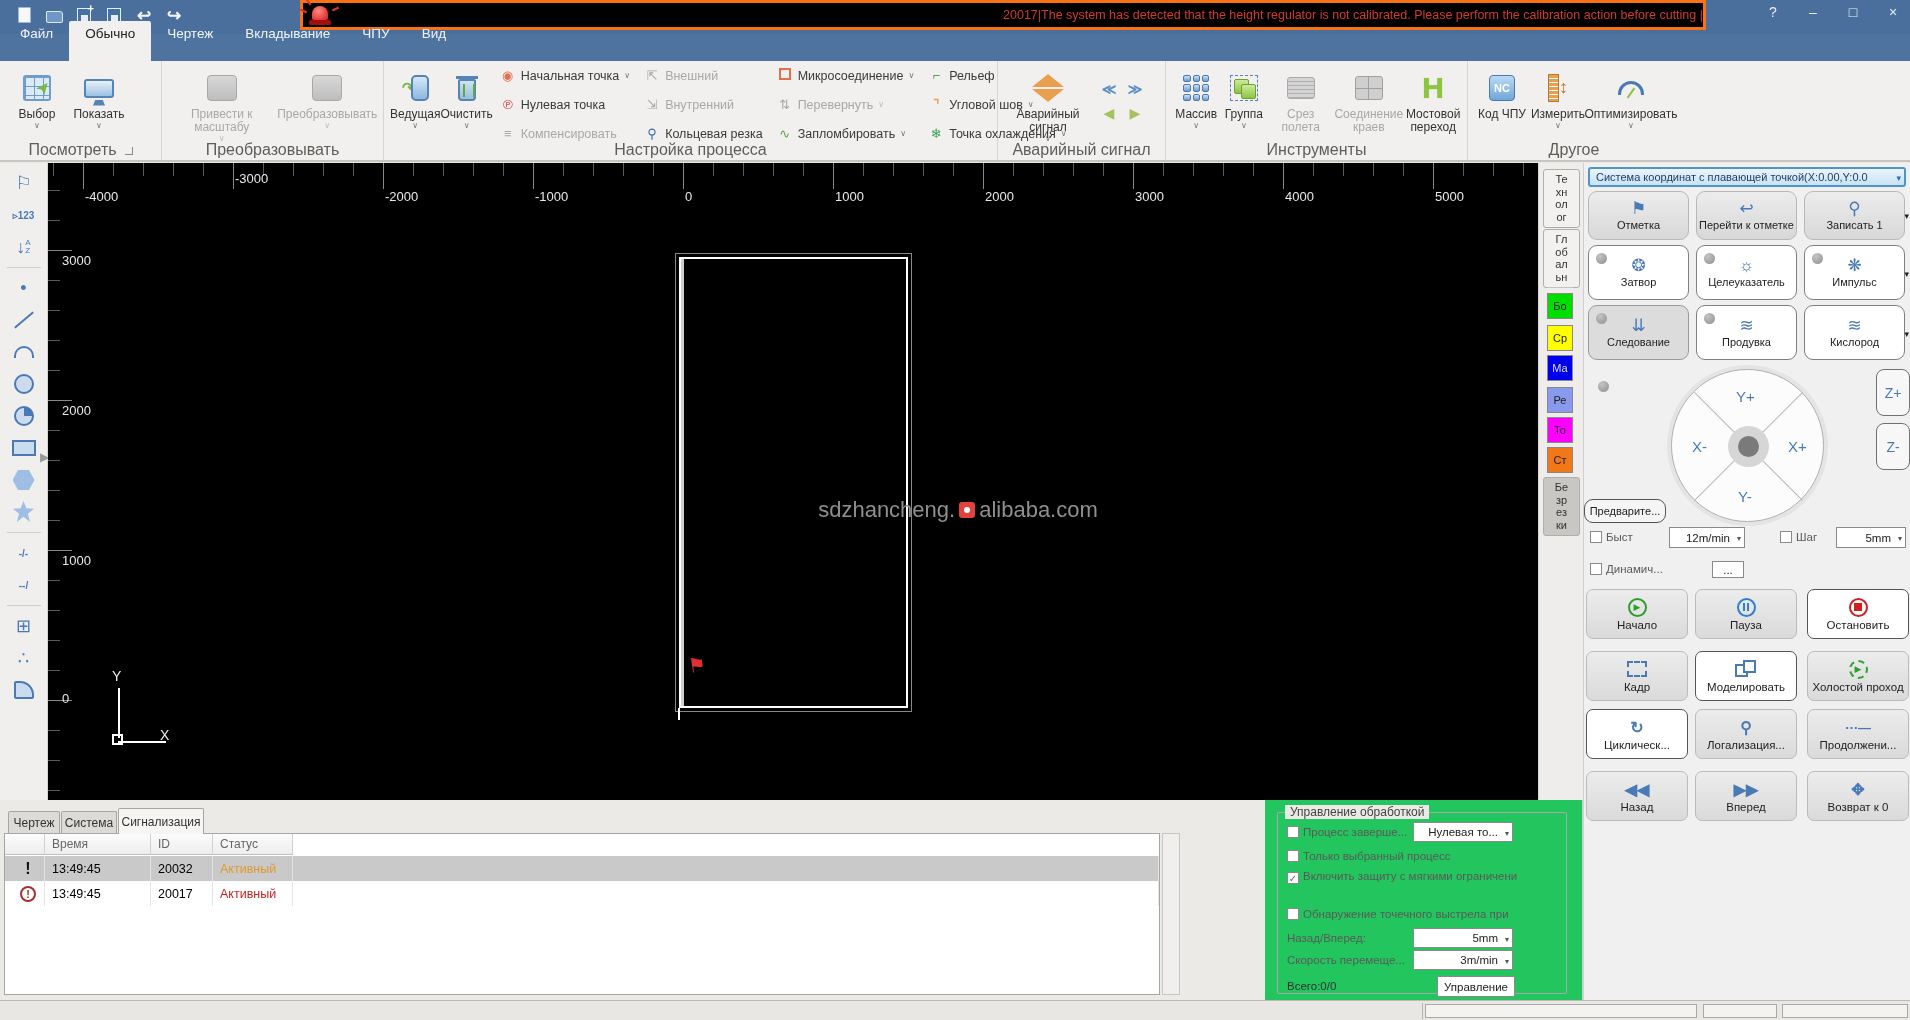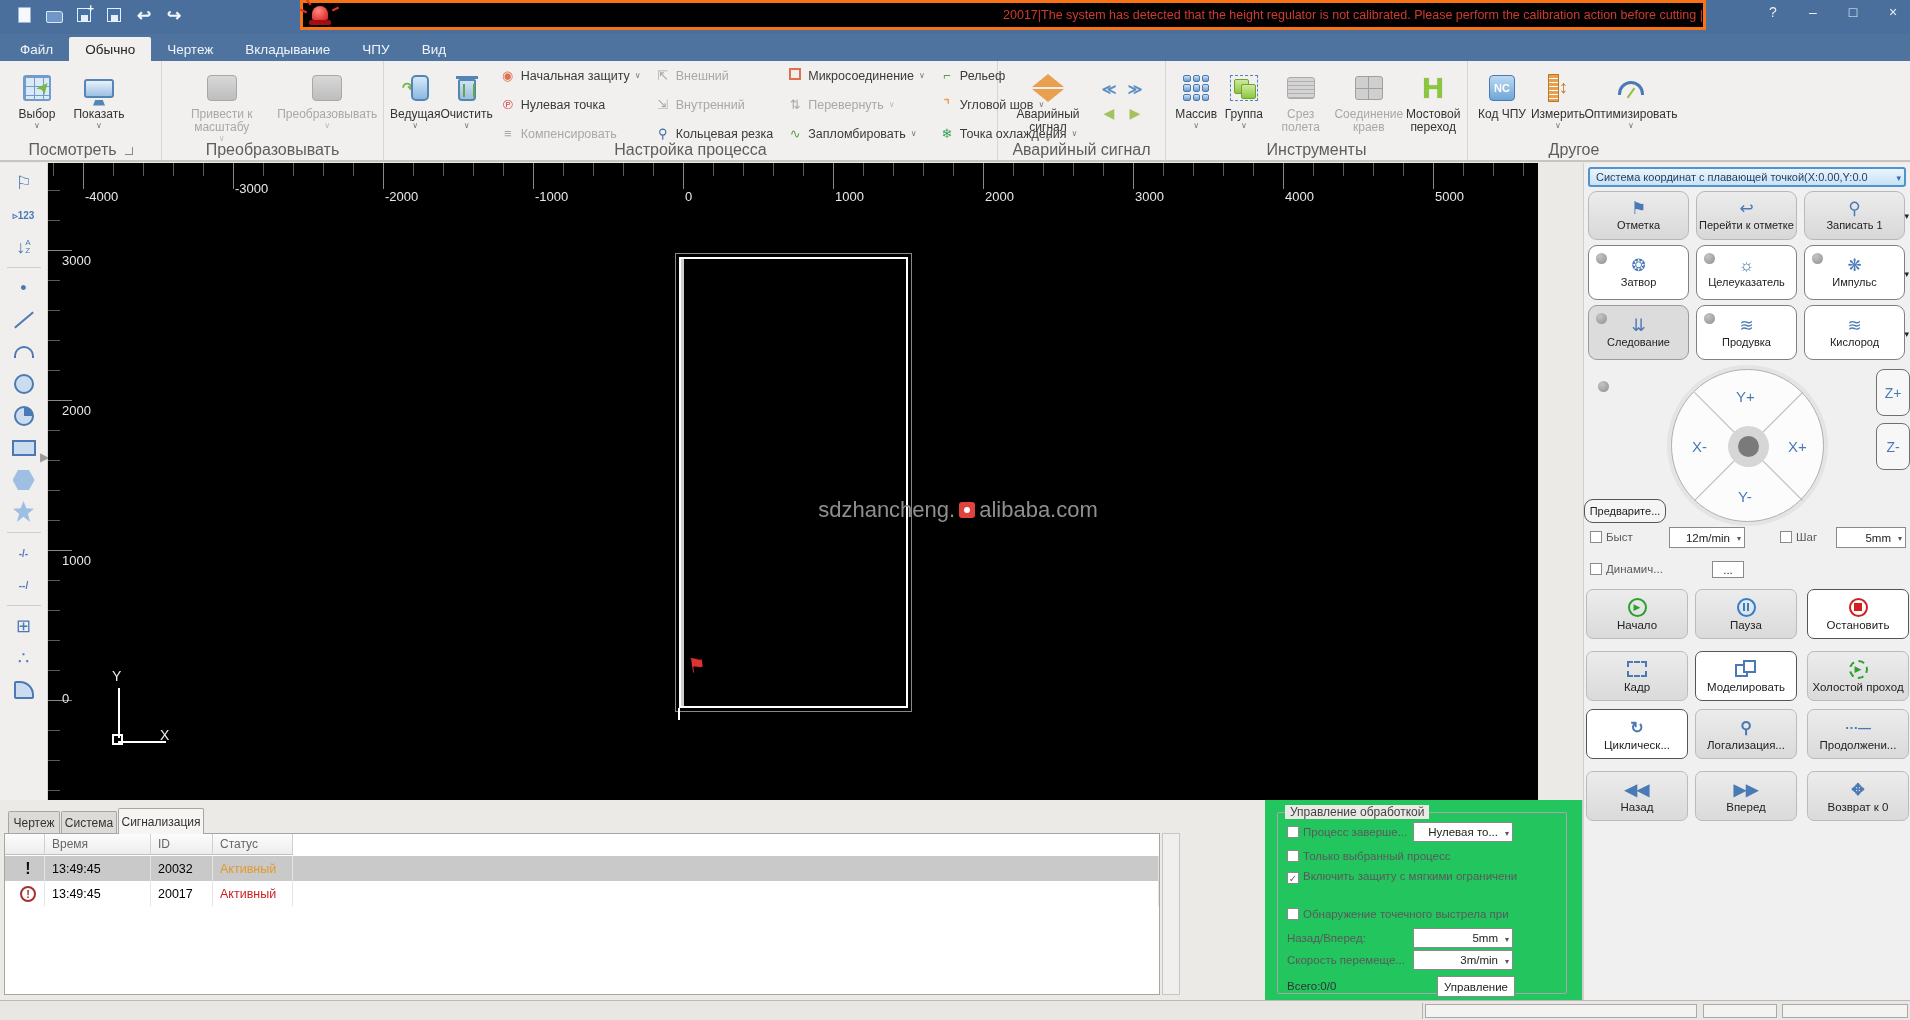--- a/index.html
+++ b/index.html
@@ -21,21 +21,21 @@
   #beacon .dome { position:absolute; left:7px; top:4px; width:16px; height:14px; background:radial-gradient(circle at 40% 35%, #ff8a80, #d91a1a); border-radius:9px 9px 2px 2px; }
   #beacon .base { position:absolute; left:4px; top:18px; width:22px; height:5px; background:#a01010; border-radius:2px; }
   #beacon .ray { position:absolute; background:#e2352a; height:2px; width:7px; }
   #warnbar { left:300px; top:0; width:1406px; height:30px; background:#000000; border:3px solid #f97316; display:flex; align-items:center; justify-content:flex-end; }
   #warnbar .wtext { color:#d03a2f; font-size:12.5px; }
   .win-btns { right:8px; top:4px; display:flex; gap:22px; color:#e9eef5; font-size:14px; }
   .win-btns span { width:18px; text-align:center; }
 
   
   #menubar { left:0; top:34px; width:1910px; height:27px; background:#4f739f; display:flex; align-items:flex-end; padding-left:4px; }
-  .mtab { padding:5px 16px 4px 16px; color:#f0f4fa; font-size:13.5px; }
+  .mtab { padding:5px 16px 20px 16px; color:#f0f4fa; font-size:13.5px; }
   .mtab.active { background:#f1f0ee; color:#222; border-radius:2px 2px 0 0; }
 
   
   #ribbon { left:0; top:61px; width:1910px; height:101px; background:#f1f0ee; border-bottom:2px solid #c8c5c0; display:flex; }
   .rgroup { position:relative; height:99px; border-right:1px solid #d8d6d2; padding:4px 4px 16px 6px; display:flex; align-items:flex-start; }
   .rlabel { position:absolute; bottom:1px; left:0; right:0; text-align:center; font-size:16px; color:#5f5d5a; white-space:nowrap; }
   .launcher { display:inline-block; width:8px; height:8px; border:1px solid #8a8a8a; border-top:none; border-left:none; margin-left:8px; }
   .rbtn { width:62px; display:flex; flex-direction:column; align-items:center; font-size:12px; color:#333; text-align:center; line-height:1.1; padding-top:3px; }
   .rbtn .ric { height:40px; display:flex; align-items:center; justify-content:center; }
   .rbtn.dis { color:#a8a8a8; }
@@ -278,21 +278,21 @@
       <div class="rbtn">
         <div class="ric">
             <div class="ic-trash"></div>
           </div>
         <div>Очистить</div>
           <div class="chev">∨</div>
       </div>
       <div class="scol">
         <div class="ritem">
             <span class="ri" style="color:#e07050">◉</span>
-            <span>Начальная защиту</span>
+            <span>Начальная точка</span>
             <span class="chev">∨</span>
           </div>
         <div class="ritem">
             <span class="ri" style="color:#d04848">℗</span>
             <span>Нулевая точка</span>
           </div>
         <div class="ritem dis">
             <span class="ri">≡</span>
             <span>Компенсировать</span>
           </div>
@@ -476,21 +476,21 @@
     <span class="lt">
         <span class="shape sh-corner"></span>
       </span>
   </div>
   <span id="lt-collapse" class="abs">▶</span>
 
   <div id="canvas" class="abs">
     <div class="ruler-minor-top"></div>
     <div class="ruler-major-top"></div>
     <span class="rl" style="left:37px;top:26px">-4000</span>
-    <span class="rl" style="left:187px;top:18px">-3000</span>
+    <span class="rl" style="left:187px;top:8px">-3000</span>
     <span class="rl" style="left:337px;top:26px">-2000</span>
     <span class="rl" style="left:487px;top:26px">-1000</span>
     <span class="rl" style="left:637px;top:26px">0</span>
     <span class="rl" style="left:787px;top:26px">1000</span>
     <span class="rl" style="left:937px;top:26px">2000</span>
     <span class="rl" style="left:1087px;top:26px">3000</span>
     <span class="rl" style="left:1237px;top:26px">4000</span>
     <span class="rl" style="left:1387px;top:26px">5000</span>
     <div class="ruler-minor-left"></div>
     <div class="ruler-major-left"></div>
@@ -509,20 +509,41 @@
       <span>alibaba.com</span>
     </div>
 
     <div class="axis-line" style="left:70px;top:525px;width:2px;height:50px"></div>
     <div class="axis-line" style="left:70px;top:578px;width:48px;height:2px"></div>
     <div id="axis-box"></div>
     <span class="axis-lab" style="left:64px;top:505px">Y</span>
     <span class="axis-lab" style="left:112px;top:564px">X</span>
   </div>
 
+  <div id="strip" class="abs">
+    <div class="strip-btn" style="top:6px">Те
+хн
+ол
+ог</div>
+    <div class="strip-btn" style="top:66px">Гл
+об
+ал
+ьн</div>
+    <div class="sdiv"></div>
+    <div class="csq" style="top:130px;background:#00dd00">Бо</div>
+    <div class="csq" style="top:162px;background:#ffff00">Ср</div>
+    <div class="csq" style="top:192px;background:#0000ee;color:#ddd">Ма</div>
+    <div class="csq" style="top:224px;background:#8899ee">Ре</div>
+    <div class="csq" style="top:254px;background:#ff00ff">То</div>
+    <div class="csq" style="top:284px;background:#f07818">Ст</div>
+    <div class="strip-btn" style="top:314px;background:#c9c7c4">Бе
+зр
+ез
+ки</div>
+  </div>
 
   <div id="rpanel" class="abs">
     <div id="coord-dd">
       <span>Система координат с плавающей точкой(X:0.00,Y:0.0</span>
         <span class="dda">▾</span>
     </div>
 
     <div class="pbtn" style="left:4px;top:28px;width:101px;height:49px">
       <span class="pic">⚑</span>
         <span>Отметка</span>

